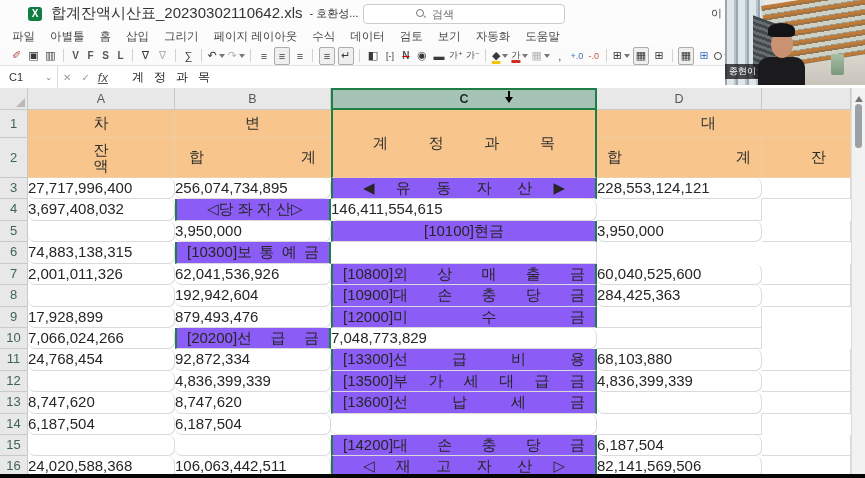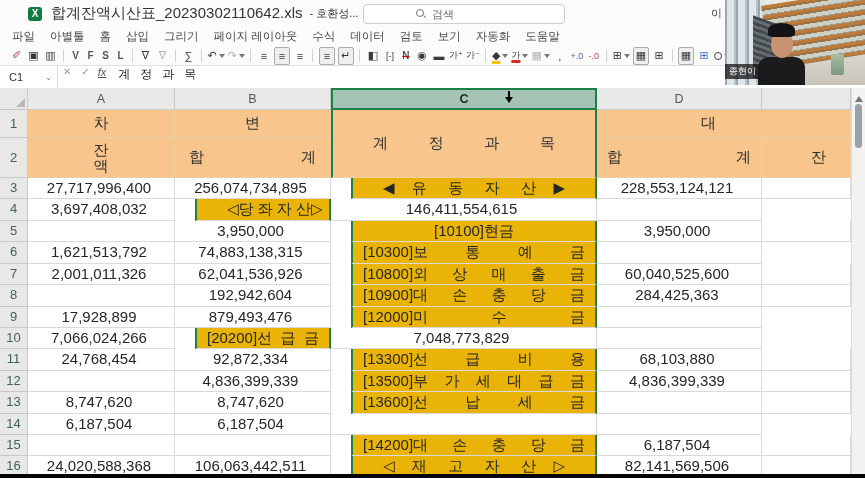--- a/index.html
+++ b/index.html
@@ -37,26 +37,26 @@
   .tbi.active{border:1px solid #adadad;background:#efefef;border-radius:2px;}
   .tbi.strike{text-decoration:line-through;text-decoration-color:#c00;}
   .tbi.ul-yellow{text-decoration:underline;text-decoration-color:#f2c500;text-decoration-thickness:3px;}
   .tbi.ul-red{text-decoration:underline;text-decoration-color:#d03020;text-decoration-thickness:3px;}
   .tbi.darkbg{background:#555;color:#eee;border-radius:2px;}
   .tbi.drop::after{content:"";display:inline-block;border:3px solid transparent;border-top:4px solid #777;margin-left:2px;transform:translateY(2px);}
   .tbi.mag::before{content:"";display:inline-block;width:6px;height:6px;border:1.5px solid #444;border-radius:50%;}
   .tbi.sep{min-width:1px;width:1px;height:13px;background:#d2d2d2;margin:0 4px;}
   
   .formulabar{position:absolute;left:0;top:66px;width:701px;height:22px;background:#fff;
-              border-bottom:1px solid #d6d6d6;display:flex;align-items:flex-start;}
+              border-bottom:1px solid #d6d6d6;display:flex;align-items:center;}
   .namebox{width:58px;height:100%;border-right:1px solid #dcdcdc;display:flex;align-items:center;
            font-size:11px;color:#333;padding-left:9px;box-sizing:border-box;}
   .namebox .caret{margin-left:auto;margin-right:5px;font-size:8px;color:#777;}
   .fb-btn{font-size:10px;color:#9a9a9a;margin:0 5px;}
-  .fb-fx{font-size:11px;font-style:italic;color:#555;margin:0 6px 0 3px;text-decoration:underline;}
+  .fb-fx{font-size:13px;font-style:italic;color:#555;margin:0 18px 0 3px;text-decoration:underline;}
   .fb-value{font-size:12px;color:#222;white-space:pre;margin-left:6px;}
   
   .sheet{position:absolute;left:0;top:88px;width:865px;height:390px;background:#fff;}
   .colheads{position:absolute;left:0;top:0;height:22px;display:flex;}
   .ch{height:22px;box-sizing:border-box;border-right:1px solid #c9c9c9;border-bottom:1px solid #c9c9c9;
       background:#e8e8e8;display:flex;align-items:center;justify-content:center;font-size:12.5px;color:#565656;}
   .ch.corner{position:relative;}
   .ch.corner::after{content:"";position:absolute;right:2px;bottom:2px;border-style:solid;
       border-width:0 0 9px 9px;border-color:transparent transparent #b9b9b9 transparent;}
   .ch.sel{background:#a6c4b5;color:#1c2b24;border:2px solid #1e7e4a;font-weight:bold;}
@@ -69,22 +69,22 @@
   .just{display:block;text-align:justify;text-align-last:justify;}
   .ctr{justify-content:center;}
   .cmerged{z-index:3;border-left:2px solid #1e7e4a;border-right:2px solid #1e7e4a;}
   
   .rows{position:absolute;left:0;top:90px;width:851px;}
   .srow{display:grid;grid-template-columns:28px 147px 156px 266px 165px 89px;height:21.43px;}
   .srow .cell{box-sizing:border-box;border-right:1px solid #dadada;border-bottom:1px solid #dadada;
               font-size:15px;color:#262626;line-height:20.5px;overflow:hidden;white-space:nowrap;}
   .srow .rnc{background:#e8e8e8;border-right:1px solid #c9c9c9;border-bottom:1px solid #c9c9c9;
              text-align:center;font-size:13px;color:#3f6353;}
-  .srow .num{text-align:center;padding-right:4px;}
-  .srow .cc{background:#eab308;border-left:2px solid #1e7e4a;border-right:2px solid #1e7e4a;margin-left:20px;}
+  .srow .num{text-align:left;padding-right:4px;border-radius:7px;}
+  .srow .cc{background:#8b5cf6;border-left:2px solid #1e7e4a;border-right:2px solid #1e7e4a;}
   .cc.c-just{text-align:justify;text-align-last:justify;padding:0 10px;}
   .cc.c-wide{text-align:justify;text-align-last:justify;padding:0 30px;}
   .cc.c-center{text-align:center;}
   
   .vscroll{position:absolute;left:851px;top:0;width:14px;height:390px;background:#f2f2f2;border-left:1px solid #dcdcdc;box-sizing:border-box;}
   .vs-up{position:absolute;left:3px;top:4px;width:0;height:0;border:4px solid transparent;border-bottom:6px solid #777;}
   .vs-thumb{position:absolute;left:3px;top:16px;width:7px;height:44px;background:#9aa0a3;border-radius:4px;}
   
   .cur{position:absolute;left:505px;top:91px;z-index:6;}
   .cur .stem{width:2px;height:6px;background:#000;margin:0 auto;}
@@ -262,21 +262,20 @@
         <div class="srow">
           <div class="cell rnc">5</div>
           <div class="cell num"></div>
           <div class="cell num">3,950,000</div>
           <div class="cell cc c-center">[10100]현금</div>
           <div class="cell num">3,950,000</div>
           <div class="cell"></div>
         </div>
         <div class="srow">
           <div class="cell rnc">6</div>
-          <div class="cell num">1,621,513,792</div>
           <div class="cell num">74,883,138,315</div>
           <div class="cell cc c-just">[10300]보 통 예 금</div>
           <div class="cell"></div>
         </div>
         <div class="srow">
           <div class="cell rnc">7</div>
           <div class="cell num">2,001,011,326</div>
           <div class="cell num">62,041,536,926</div>
           <div class="cell cc c-just">[10800]외 상 매 출 금</div>
           <div class="cell num">60,040,525,600</div>

